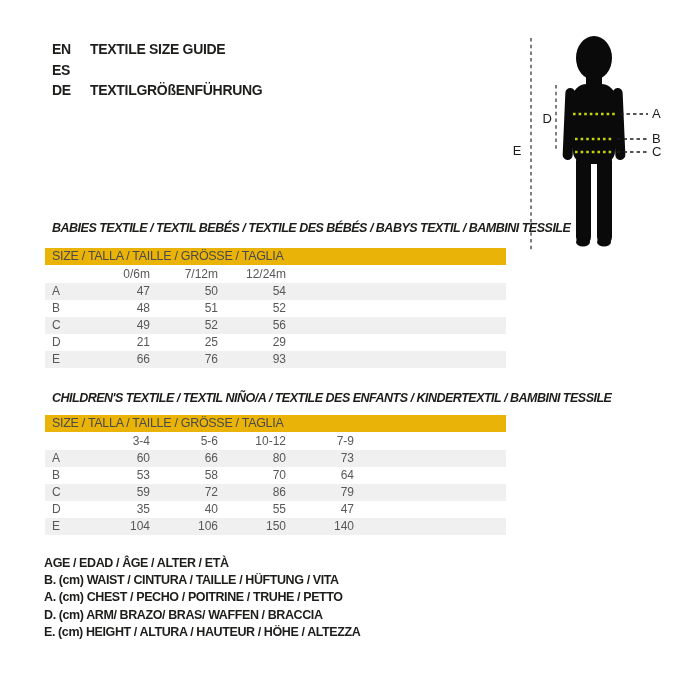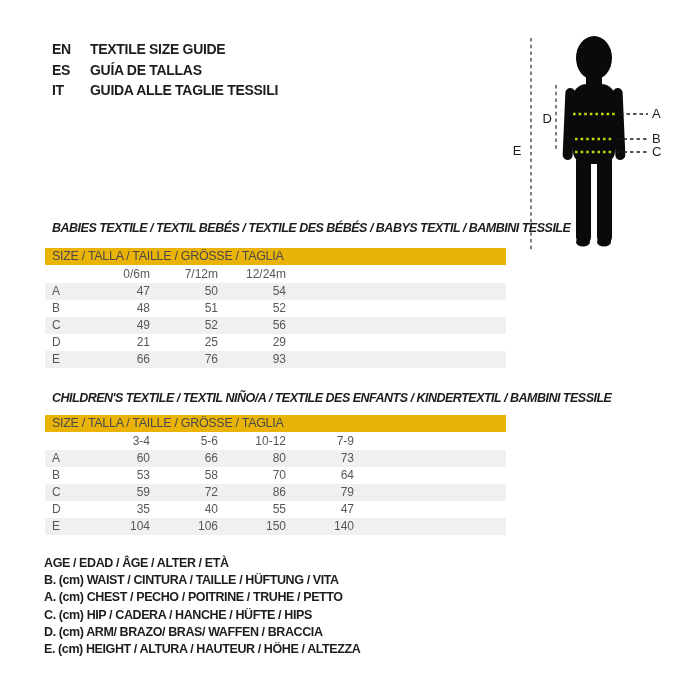--- a/index.html
+++ b/index.html
@@ -37,25 +37,24 @@
 
 <div class="canvas">
 
   <div class="lang-block">
     <div class="lang-row">
       <span class="lang-code">EN</span>
       <span class="lang-text">TEXTILE SIZE GUIDE</span>
     </div>
     <div class="lang-row">
       <span class="lang-code">ES</span>
-      <span class="lang-text">GUÍA DE TALLAS</span>
     </div>
     <div class="lang-row">
-      <span class="lang-code">IT</span>
-      <span class="lang-text">GUIDA ALLE TAGLIE TESSILI</span>
+      <span class="lang-code">DE</span>
+      <span class="lang-text">TEXTILGRÖßENFÜHRUNG</span>
     </div>
   </div>
 
   <div class="figure-wrap">
     <svg width="190" height="232" viewBox="0 0 190 232" xmlns="http://www.w3.org/2000/svg">
 
       <line x1="31" y1="10" x2="31" y2="222" stroke="#3a3a3a" stroke-width="1.3" stroke-dasharray="3.5 3.2"></line>
 
       <line x1="56" y1="57" x2="56" y2="123" stroke="#3a3a3a" stroke-width="1.3" stroke-dasharray="3.5 3.2"></line>
 
@@ -174,18 +173,17 @@
       <span class="t-cell">106</span>
       <span class="t-cell">150</span>
       <span class="t-cell">140</span>
     </div>
   </div>
 
   <div class="legend">
     <div class="legend-line">AGE / EDAD / ÂGE / ALTER / ETÀ</div>
     <div class="legend-line">B. (cm) WAIST / CINTURA / TAILLE / HÜFTUNG / VITA</div>
     <div class="legend-line">A. (cm) CHEST / PECHO / POITRINE / TRUHE / PETTO</div>
-    <div class="legend-line">C. (cm) HIP / CADERA / HANCHE / HÜFTE / HIPS</div>
     <div class="legend-line">D. (cm) ARM/ BRAZO/ BRAS/ WAFFEN / BRACCIA</div>
     <div class="legend-line">E. (cm) HEIGHT / ALTURA / HAUTEUR / HÖHE / ALTEZZA</div>
   </div>
 
 </div>
 
 </body></html>

